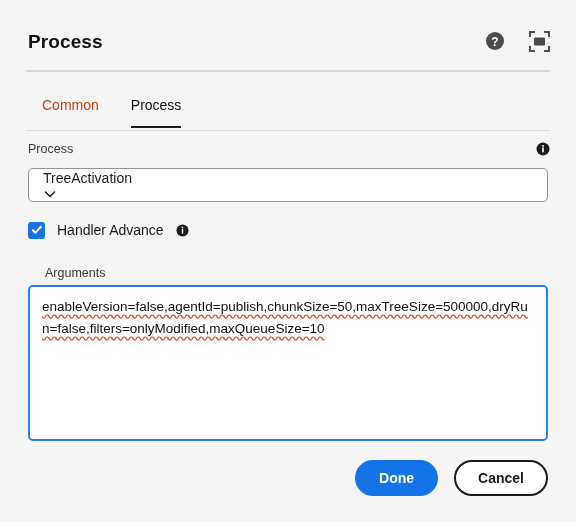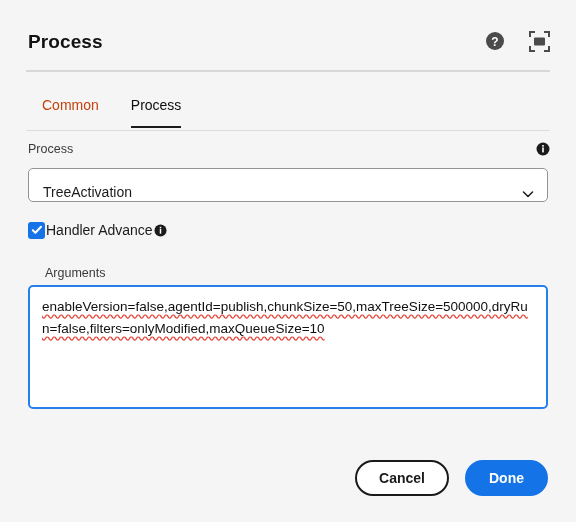--- a/index.html
+++ b/index.html
@@ -101,37 +101,38 @@
     cursor: pointer;
   }
 
   .select {
     position: absolute;
     left: 28px; top: 168px;
     width: 520px; height: 34px;
     background: #ffffff;
     border: 1px solid #949494;
     border-radius: 5px;
-    display: flex; align-items: flex-end;
+    display: flex; align-items: flex-start;
     padding: 0 12px 0 14px;
     cursor: pointer;
+    flex-direction: column;
   }
   .select-value {
     flex: 1;
     font-size: 14px;
     color: #1b1b1b;
     line-height: 18px;
   }
   .chevron { width: 14px; height: 14px; display: block; }
 
   
   .checkbox-row {
     position: absolute;
     left: 28px; top: 221px;
-    display: flex; align-items: center; gap: 1px;
+    display: flex; align-items: center; gap: 12px;
     cursor: pointer;
   }
   .checkbox {
     width: 17px; height: 17px;
     border-radius: 3px;
     background: #1473e6;
     display: flex; align-items: center; justify-content: center;
     flex: none;
   }
   .checkbox-label {
@@ -145,21 +146,21 @@
     position: absolute;
     left: 28px; top: 265px;
     font-size: 12.5px;
     color: #3a3a3a;
     line-height: 16px;
     margin-left: 17px;
   }
   .textarea {
     position: absolute;
     left: 28px; top: 285px;
-    width: 520px; height: 124px;
+    width: 520px; height: 156px;
     background: #ffffff;
     border: 2px solid #2680eb;
     border-radius: 5px;
     padding: 9px 12px;
     overflow: hidden;
   }
   .textarea-text {
     font-size: 13.5px;
     line-height: 22px;
     color: #101010;
@@ -278,17 +279,17 @@
       </svg>
     </span>
   </div>
 
   <div class="args-label">Arguments</div>
   <div class="textarea">
     <div class="textarea-text">enableVersion=false,agentId=publish,chunkSize=50,maxTreeSize=500000,dryRun=false,filters=onlyModified,maxQueueSize=10</div>
   </div>
 
   <div class="footer">
+    <div class="btn btn-primary">Done</div>
     <div class="btn btn-secondary">Cancel</div>
-    <div class="btn btn-primary">Done</div>
   </div>
 
 </div>
 
 </body></html>

